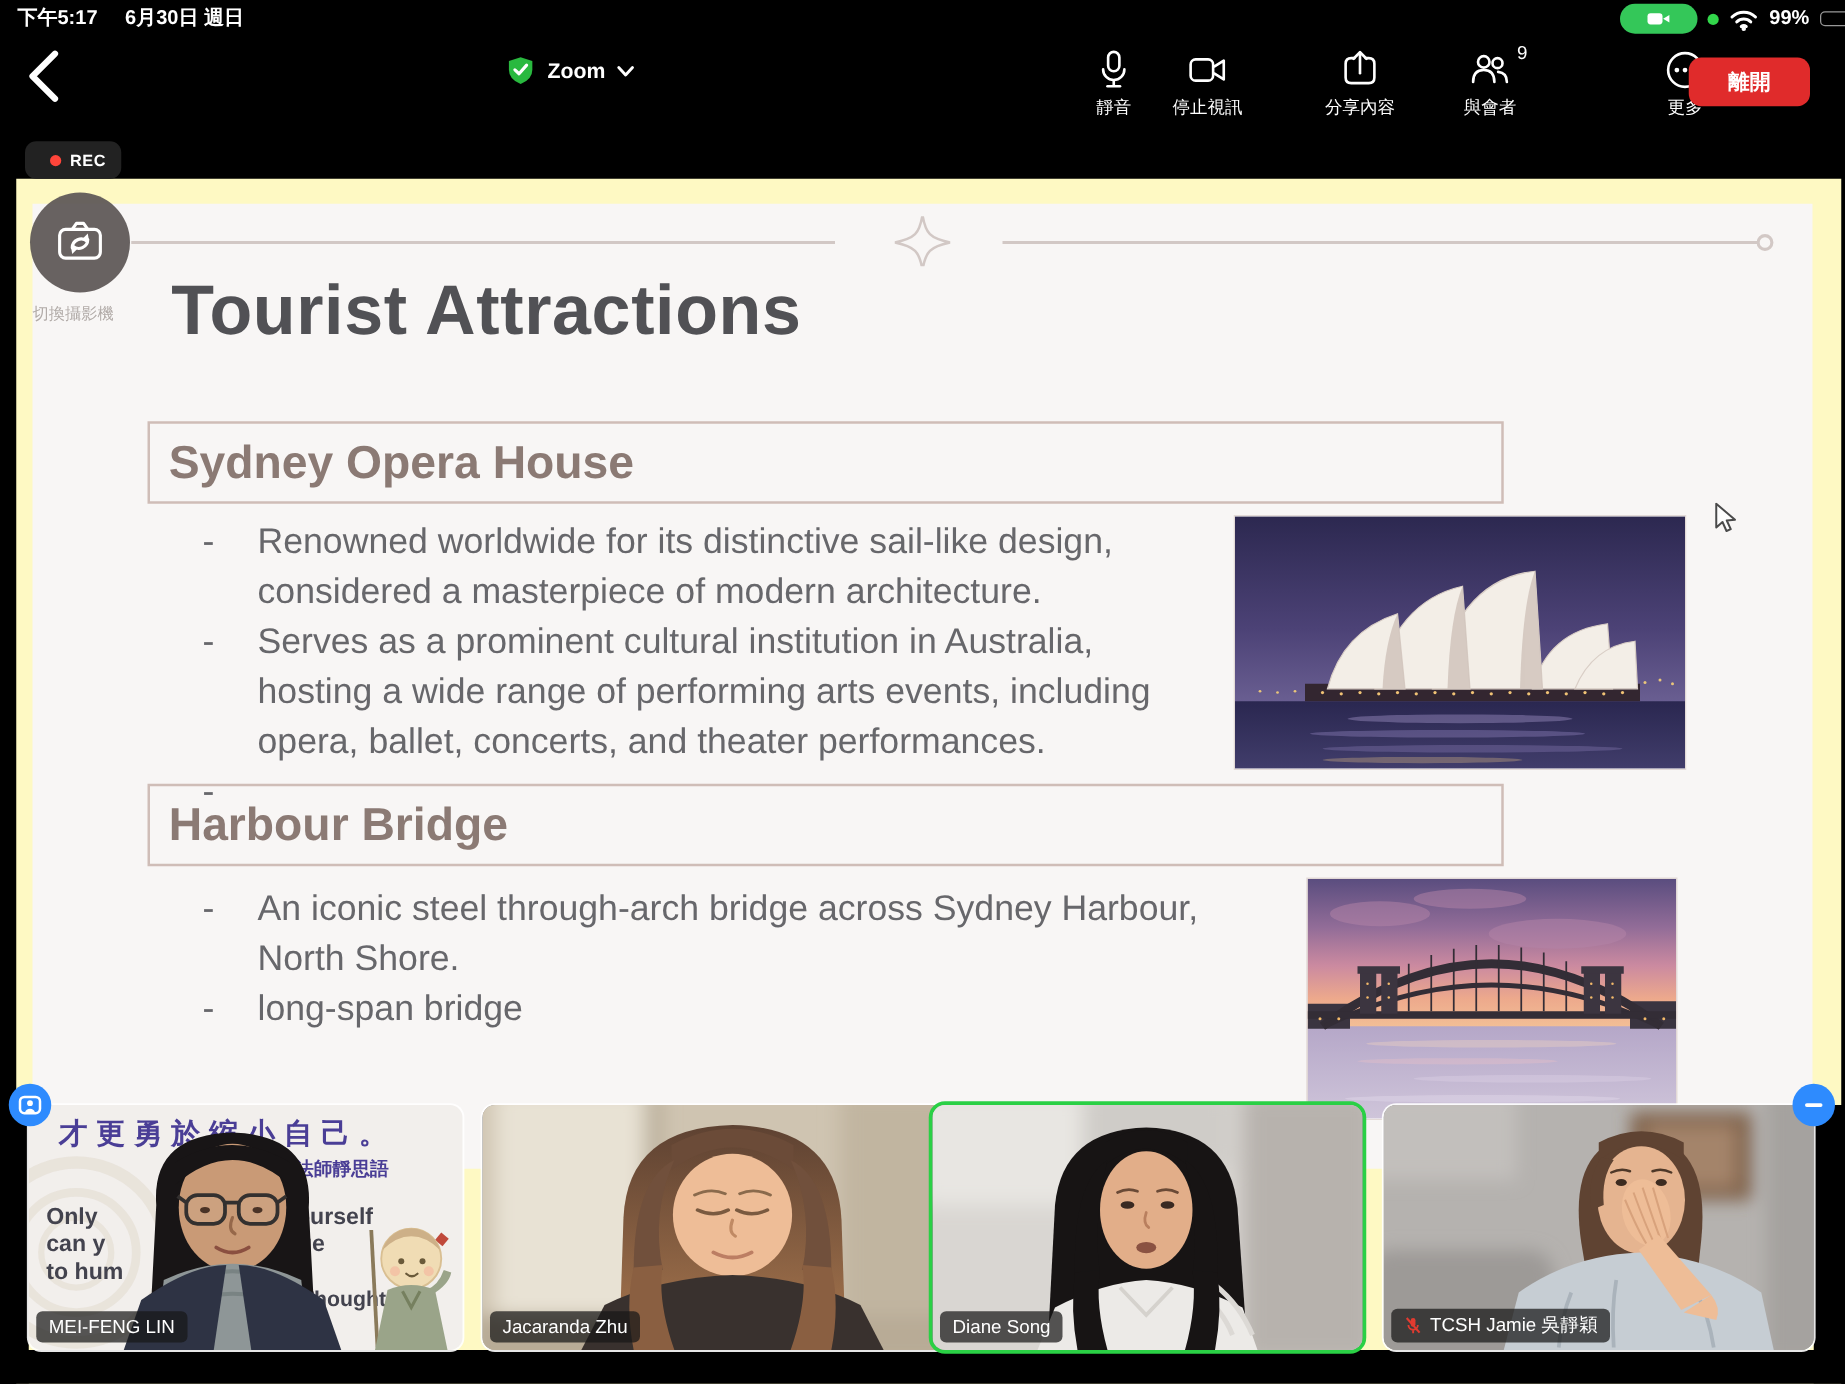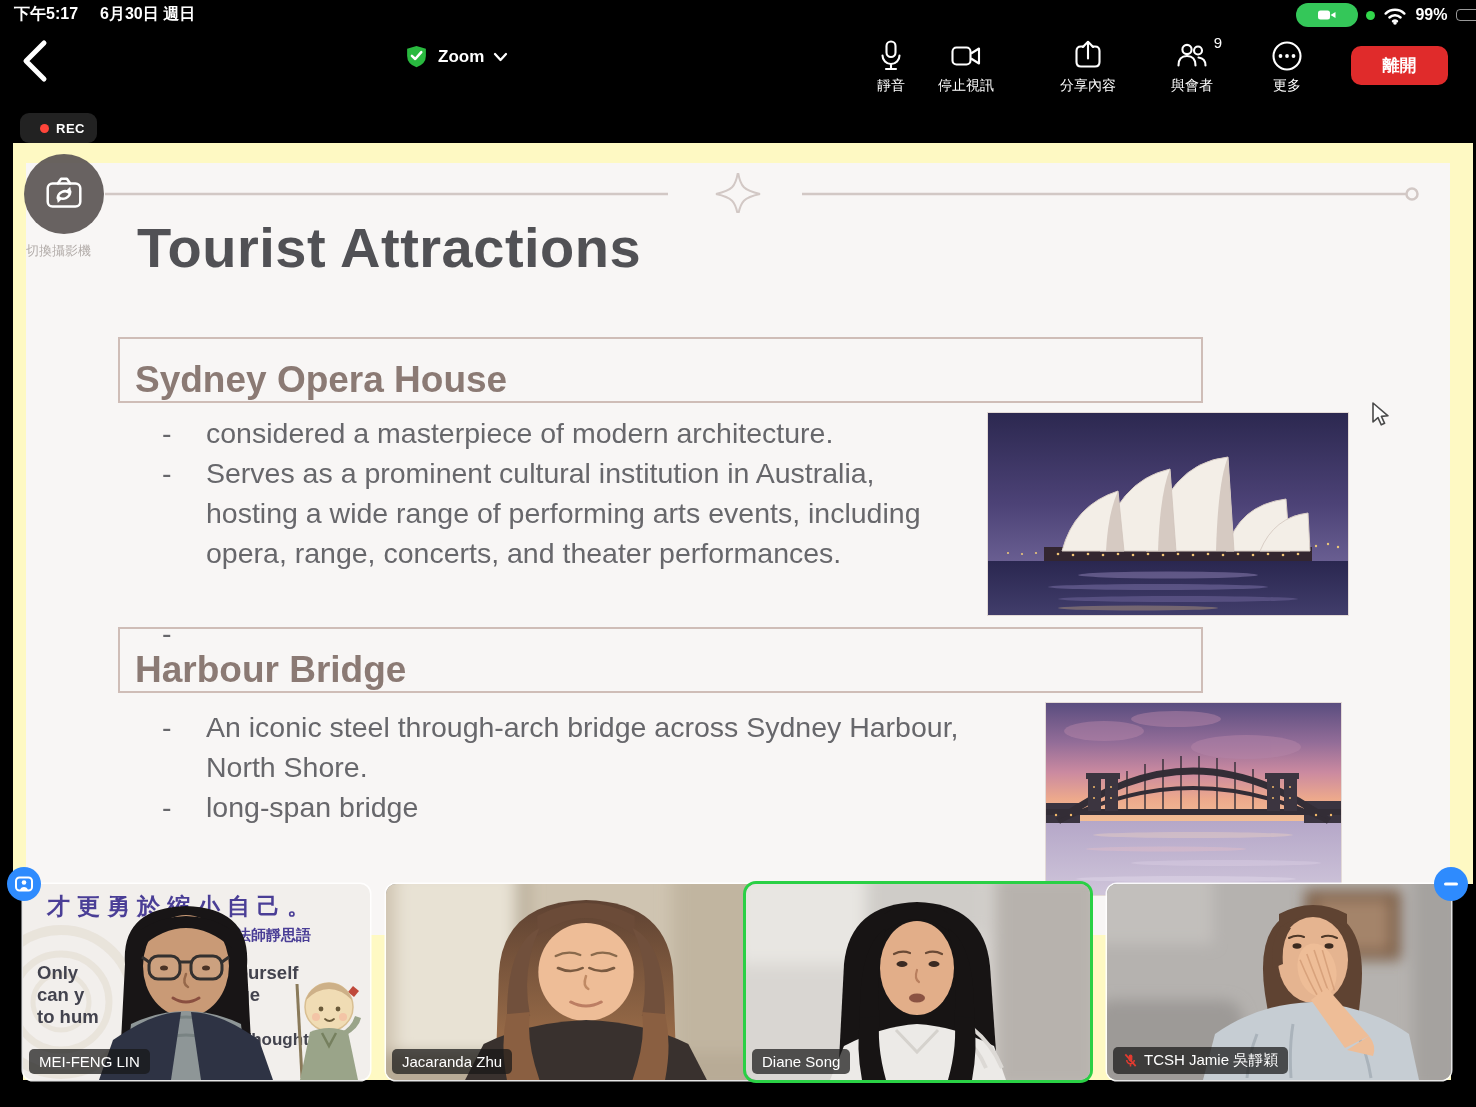--- a/index.html
+++ b/index.html
@@ -37,21 +37,21 @@
   .camswitch{position:absolute;left:24px;top:154px;width:80px;height:80px;border-radius:50%;background:rgba(96,90,88,.95);
     display:flex;align-items:center;justify-content:center;cursor:pointer;z-index:3;}
   .camswitch-lbl{position:absolute;left:26px;top:242px;font-size:13px;color:#9b938f;opacity:.75;z-index:3;
     text-shadow:0 0 2px rgba(255,255,255,.6);}
 
   
   .slide{position:absolute;left:13px;top:143px;width:1460px;height:964px;background:#fef9c3;z-index:1;}
   .slide-inner{position:absolute;left:13px;top:20px;width:1424px;height:772px;background:#f8f6f5;}
   .sl-title{position:absolute;left:124px;top:72px;font-size:56px;font-weight:700;color:#515155;letter-spacing:.5px;}
   .sl-box{position:absolute;left:105px;width:1085px;height:66px;border:2px solid #cfbdb7;box-sizing:border-box;
-    display:flex;align-items:flex-end;padding-left:15px;font-size:37px;font-weight:700;color:#8b7a74;}
+    display:flex;align-items:center;padding-left:15px;font-size:37px;font-weight:700;color:#8b7a74;}
   .sl-box.b1{top:194px;} .sl-box.b2{top:484px;}
   .sl-list{position:absolute;left:147px;width:880px;font-size:28.5px;line-height:40px;color:#67676b;}
   .sl-list.l1{top:270px;} .sl-list.l2{top:564px;}
   .bullet{position:relative;padding-left:46px;}
   .bullet::before{content:"-";position:absolute;left:2px;top:0;}
   .ghost-dash{position:absolute;left:149px;top:474px;font-size:28.5px;color:#67676b;}
   .pagenum{position:absolute;left:712px;top:747px;font-size:31px;color:#8c8a88;}
   .photo{position:absolute;box-shadow:0 0 0 1px #e3dad7;overflow:hidden;}
   .photo.opera{left:975px;top:270px;width:360px;height:202px;}
   .photo.bridge{left:1033px;top:560px;width:295px;height:192px;}
@@ -176,21 +176,21 @@
           <circle cx="13" cy="11.5" r="4.6"></circle>
           <path d="M4.5 27.5 q0 -9.5 8.5 -9.5 q8.5 0 8.5 9.5"></path>
           <circle cx="24" cy="12.5" r="4"></circle>
           <path d="M24.5 19.5 q7 0.8 7 8"></path>
         </g>
       </svg>
       <span class="lbl">與會者</span>
       <span class="tb-badge">9</span>
     </div>
 
-    <div class="tb-btn" style="left:1239px;">
+    <div class="tb-btn" style="left:1300px;">
       <svg width="36" height="36" viewBox="0 0 36 36">
         <circle cx="18" cy="18" r="13.5" fill="none" stroke="#fff" stroke-width="2.1"></circle>
         <circle cx="11.5" cy="18" r="1.9" fill="#fff"></circle>
         <circle cx="18" cy="18" r="1.9" fill="#fff"></circle>
         <circle cx="24.5" cy="18" r="1.9" fill="#fff"></circle>
       </svg>
       <span class="lbl">更多</span>
     </div>
 
     <div class="leave-btn">離開</div>
@@ -207,26 +207,27 @@
     </svg>
 
     <div class="sl-title">Tourist Attractions</div>
 
     <div class="sl-box b1">
       <span>Sydney Opera House</span>
     </div>
 
     <div class="sl-list l1">
       <div class="bullet">
+        <div>Renowned worldwide for its distinctive sail-like design,</div>
         <div>considered a masterpiece of modern architecture.</div>
       </div>
       <div class="bullet">
         <div>Serves as a prominent cultural institution in Australia,</div>
         <div>hosting a wide range of performing arts events, including</div>
-        <div>opera, range, concerts, and theater performances.</div>
+        <div>opera, ballet, concerts, and theater performances.</div>
       </div>
     </div>
 
     <div class="ghost-dash">-</div>
 
     <div class="sl-box b2">
       <span>Harbour Bridge</span>
     </div>
 
     <div class="sl-list l2">

